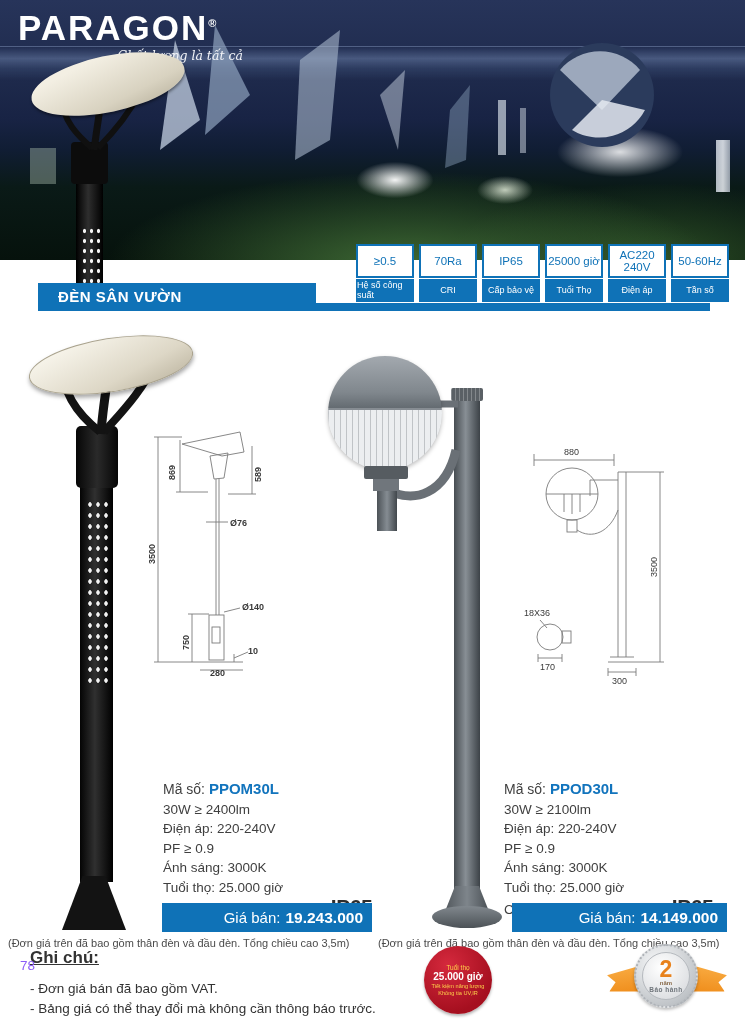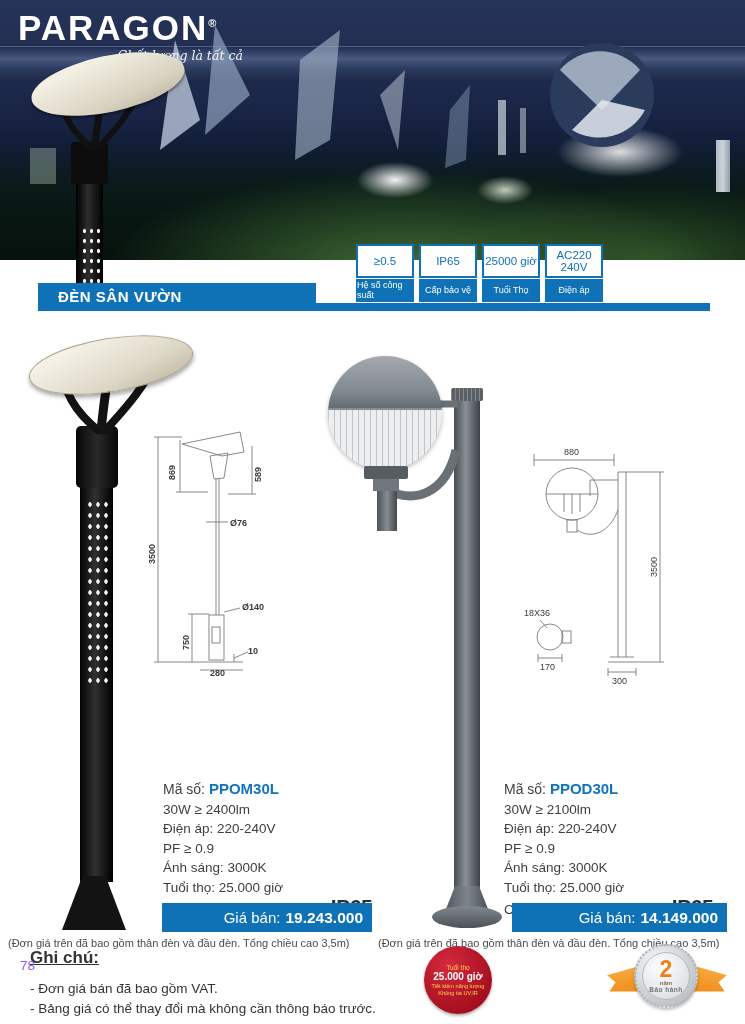--- a/index.html
+++ b/index.html
@@ -183,30 +183,38 @@
 
   <div class="section-bar">ĐÈN SÂN VƯỜN</div>
   <div class="section-rule"></div>
 
   <div class="spec-table">
     <div class="spec-cell">
       <div class="spec-value">≥0.5</div>
       <div class="spec-label">Hệ số công suất</div>
     </div>
     <div class="spec-cell">
+      <div class="spec-value">70Ra</div>
+      <div class="spec-label">CRI</div>
+    </div>
+    <div class="spec-cell">
       <div class="spec-value">IP65</div>
       <div class="spec-label">Cấp bảo vệ</div>
     </div>
     <div class="spec-cell">
       <div class="spec-value">25000 giờ</div>
       <div class="spec-label">Tuổi Thọ</div>
     </div>
     <div class="spec-cell">
       <div class="spec-value">AC220 240V</div>
       <div class="spec-label">Điện áp</div>
+    </div>
+    <div class="spec-cell">
+      <div class="spec-value">50-60Hz</div>
+      <div class="spec-label">Tần số</div>
     </div>
   </div>
 
   <div>
     <div class="p1-pole"></div>
     <div class="p1-dots"></div>
     <div class="p1-collar"></div>
     <svg class="p1-arms" width="120" height="78" viewBox="0 0 120 78">
       <path d="M12,8 C10,34 28,56 48,72" stroke="#131313" stroke-width="8" fill="none"></path>
       <path d="M58,2 C54,30 50,54 49,74" stroke="#131313" stroke-width="9" fill="none"></path>

